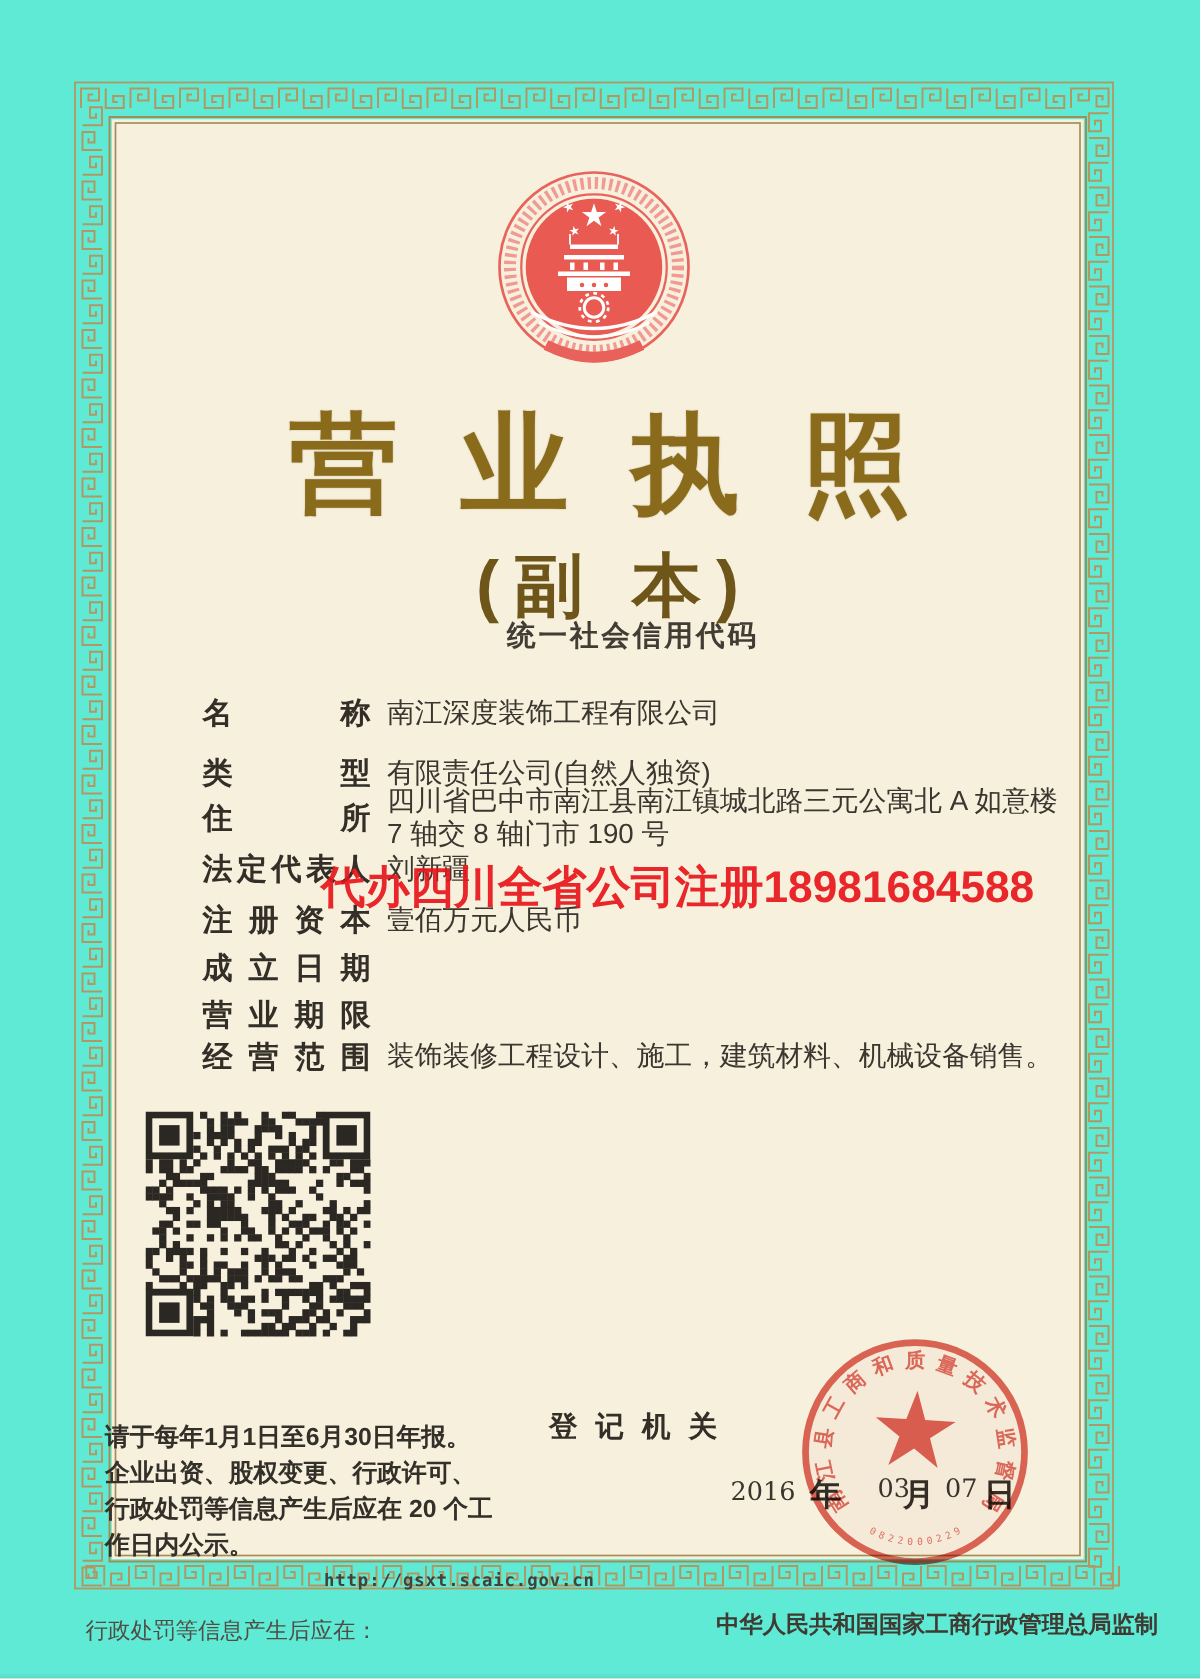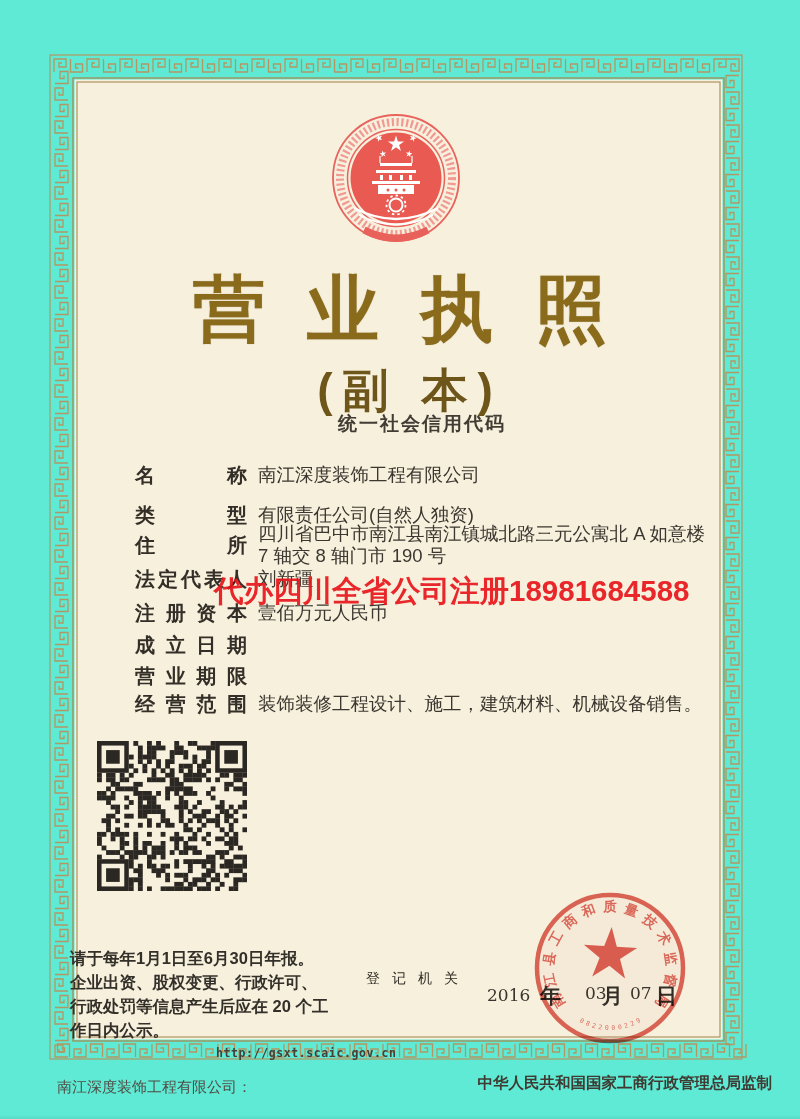--- a/index.html
+++ b/index.html
@@ -20,21 +20,21 @@
   .credit-label{font-size:19px;font-weight:700;letter-spacing:2px;color:#423c34;}
   .credit-code{font-family:"DejaVu Serif",serif;font-size:17.5px;letter-spacing:.5px;color:#2f2b26;}
   .fields{position:absolute;left:0;top:0;z-index:2;width:100%;}
   .row{position:absolute;left:135px;width:575px;display:flex;align-items:center;}
   .flabel{width:112px;flex:0 0 112px;display:flex;justify-content:space-between;
          font-size:20px;font-weight:600;color:#332e27;}
   .fvalue{margin-left:11px;width:452px;font-size:18.5px;line-height:22.5px;color:#3b362f;}
   .watermark{position:absolute;left:214px;top:572px;z-index:6;font-size:29.5px;font-weight:600;
          color:#e8151a;white-space:nowrap;opacity:.92;letter-spacing:0;}
   .qr{position:absolute;left:97px;top:741px;z-index:2;}
-  .reg-heading{position:absolute;left:366px;top:970px;z-index:3;font-size:14px;font-weight:400;
+  .reg-heading{position:absolute;left:366px;top:938px;z-index:3;font-size:19px;font-weight:700;
          letter-spacing:12px;color:#332e27;}
   .notes{position:absolute;left:70px;top:946px;z-index:3;}
   .note{font-size:16.5px;line-height:24px;font-weight:600;color:#332f29;white-space:nowrap;}
   .date-part{position:absolute;z-index:4;}
   .date-num{font-family:"DejaVu Serif",serif;font-size:17px;color:#3a352e;}
   .date-unit{font-size:21px;font-weight:700;color:#332e27;}
   .stamp{position:absolute;left:525px;top:883px;z-index:5;mix-blend-mode:multiply;}
   .url-text{position:absolute;left:216px;top:1046px;z-index:3;font-family:"DejaVu Sans Mono",monospace;
          font-size:11.5px;font-weight:700;letter-spacing:.6px;color:#45403a;}
   .footer-left{position:absolute;left:57px;top:1078px;z-index:2;font-size:15px;color:#514c45;}
@@ -846,18 +846,18 @@
         <text x="0" y="0" text-anchor="middle" transform="translate(88.4,146.9) rotate(356.9)">0</text>
         <text x="0" y="0" text-anchor="middle" transform="translate(81.6,146.9) rotate(363.1)">0</text>
         <text x="0" y="0" text-anchor="middle" transform="translate(74.9,146.2) rotate(369.3)">2</text>
         <text x="0" y="0" text-anchor="middle" transform="translate(68.4,144.7) rotate(375.6)">2</text>
         <text x="0" y="0" text-anchor="middle" transform="translate(62.0,142.6) rotate(381.8)">8</text>
         <text x="0" y="0" text-anchor="middle" transform="translate(55.9,139.7) rotate(388.0)">0</text>
       </g>
   </svg>
 
   <div class="url-text">http://gsxt.scaic.gov.cn</div>
-  <div class="footer-left">南江深度装饰工程有限公司：</div>
+  <div class="footer-left">行政处罚等信息产生后应在：</div>
   <div class="footer-right">中华人民共和国国家工商行政管理总局监制</div>
 
   <div class="scan-edge-right"></div>
   <div class="scan-edge-bottom"></div>
 </div>
 
 </body></html>

